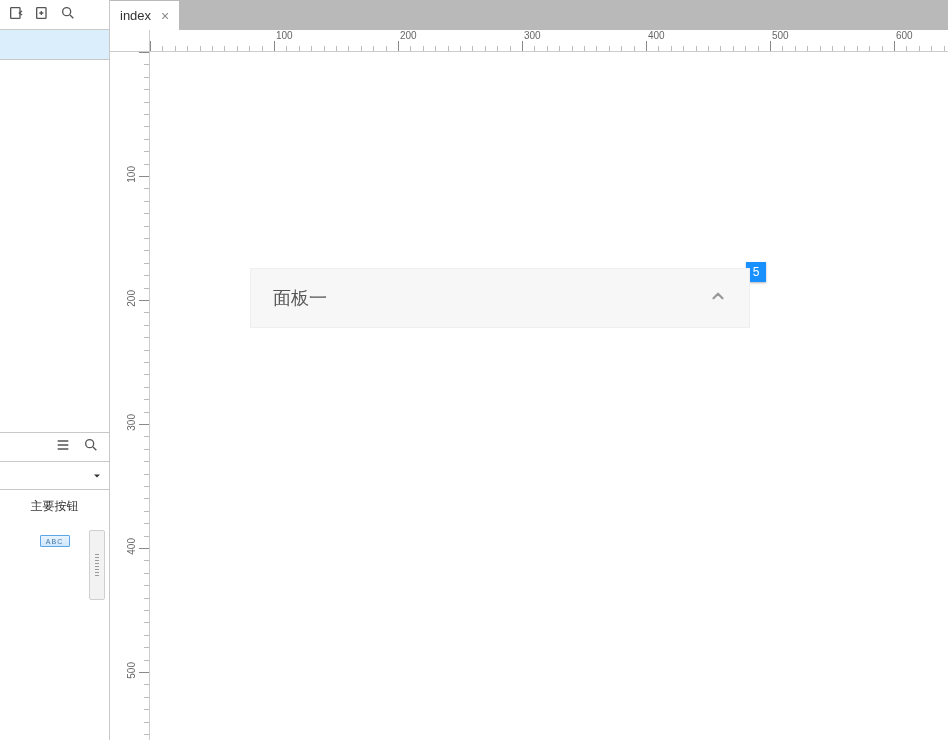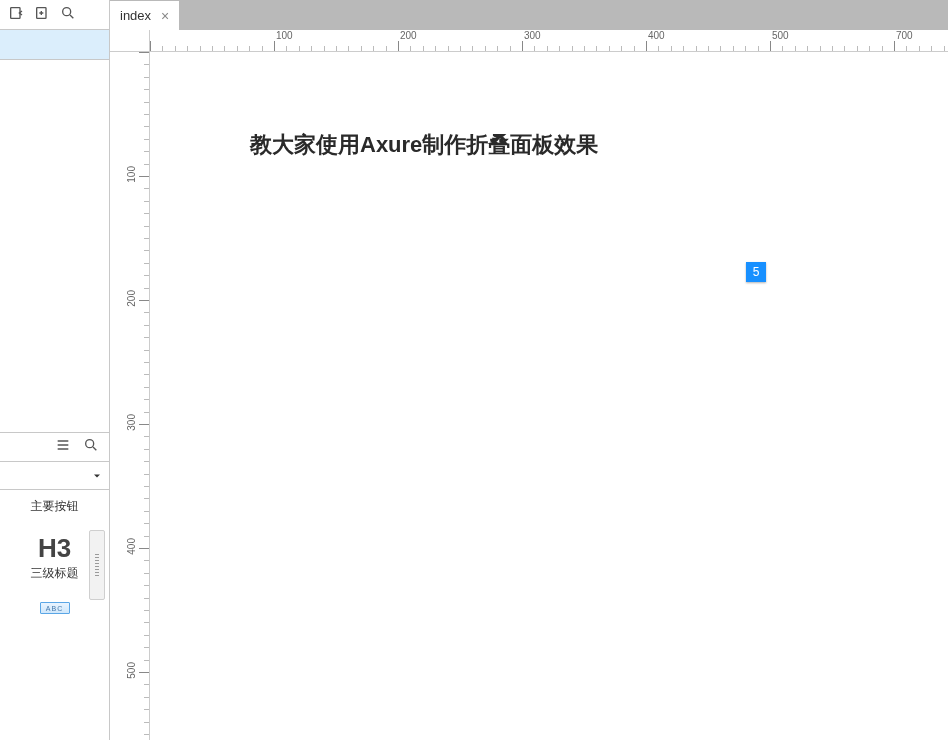--- a/index.html
+++ b/index.html
@@ -241,24 +241,20 @@
   </div>
   <div class="panel2-drop">
     <svg viewBox="0 0 24 24" fill="#333">
         <path d="M6 9l6 6 6-6z"></path>
       </svg>
   </div>
 
   <div class="widget-list">
     <div class="widget">
       <div class="lbl">主要按钮</div>
-    </div>
-    <div class="widget">
-      <div class="h3glyph">H3</div>
-      <div class="lbl">三级标题</div>
     </div>
     <div class="widget">
       <div class="tfield-shape">ABC</div>
     </div>
     <div class="wl-scroll">
         <div class="grip"></div>
       </div>
   </div>
 </div>
 
@@ -335,21 +331,21 @@
       <div class="major" style="left: 744px;"></div>
       <div class="minor" style="left: 756.4px;"></div>
       <div class="minor" style="left: 768.8px;"></div>
       <div class="minor" style="left: 781.2px;"></div>
       <div class="minor" style="left: 793.6px;"></div>
       <div class="num" style="left: 124px;">100</div>
       <div class="num" style="left: 248px;">200</div>
       <div class="num" style="left: 372px;">300</div>
       <div class="num" style="left: 496px;">400</div>
       <div class="num" style="left: 620px;">500</div>
-      <div class="num" style="left: 744px;">700</div>
+      <div class="num" style="left: 744px;">600</div>
     </div>
   <div class="ruler-v" id="rulerV">
       <div class="major" style="top: 0px;"></div>
       <div class="minor" style="top: 12.4px;"></div>
       <div class="minor" style="top: 24.8px;"></div>
       <div class="minor" style="top: 37.2px;"></div>
       <div class="minor" style="top: 49.6px;"></div>
       <div class="minor" style="top: 62px;"></div>
       <div class="minor" style="top: 74.4px;"></div>
       <div class="minor" style="top: 86.8px;"></div>
@@ -402,20 +398,27 @@
       <div class="minor" style="top: 669.6px;"></div>
       <div class="minor" style="top: 682px;"></div>
       <div class="num" style="top: 114px;">100</div>
       <div class="num" style="top: 238px;">200</div>
       <div class="num" style="top: 362px;">300</div>
       <div class="num" style="top: 486px;">400</div>
       <div class="num" style="top: 610px;">500</div>
     </div>
 
   <div class="canvas">
-    <div class="page-title">教大家使用Axure制作折叠面板效果</div>
 
     <div class="badge">5</div>
 
     <div class="accordion">
+      <div class="acc-header">
+        <span>面板一</span>
+        <span>
+          <svg viewBox="0 0 24 24" fill="none" stroke="#999" stroke-width="3" stroke-linecap="round" stroke-linejoin="round">
+              <path d="M6 15l6-6 6 6"></path>
+            </svg>
+        </span>
+      </div>
     </div>
   </div>
 </div>
 
 </body></html>

